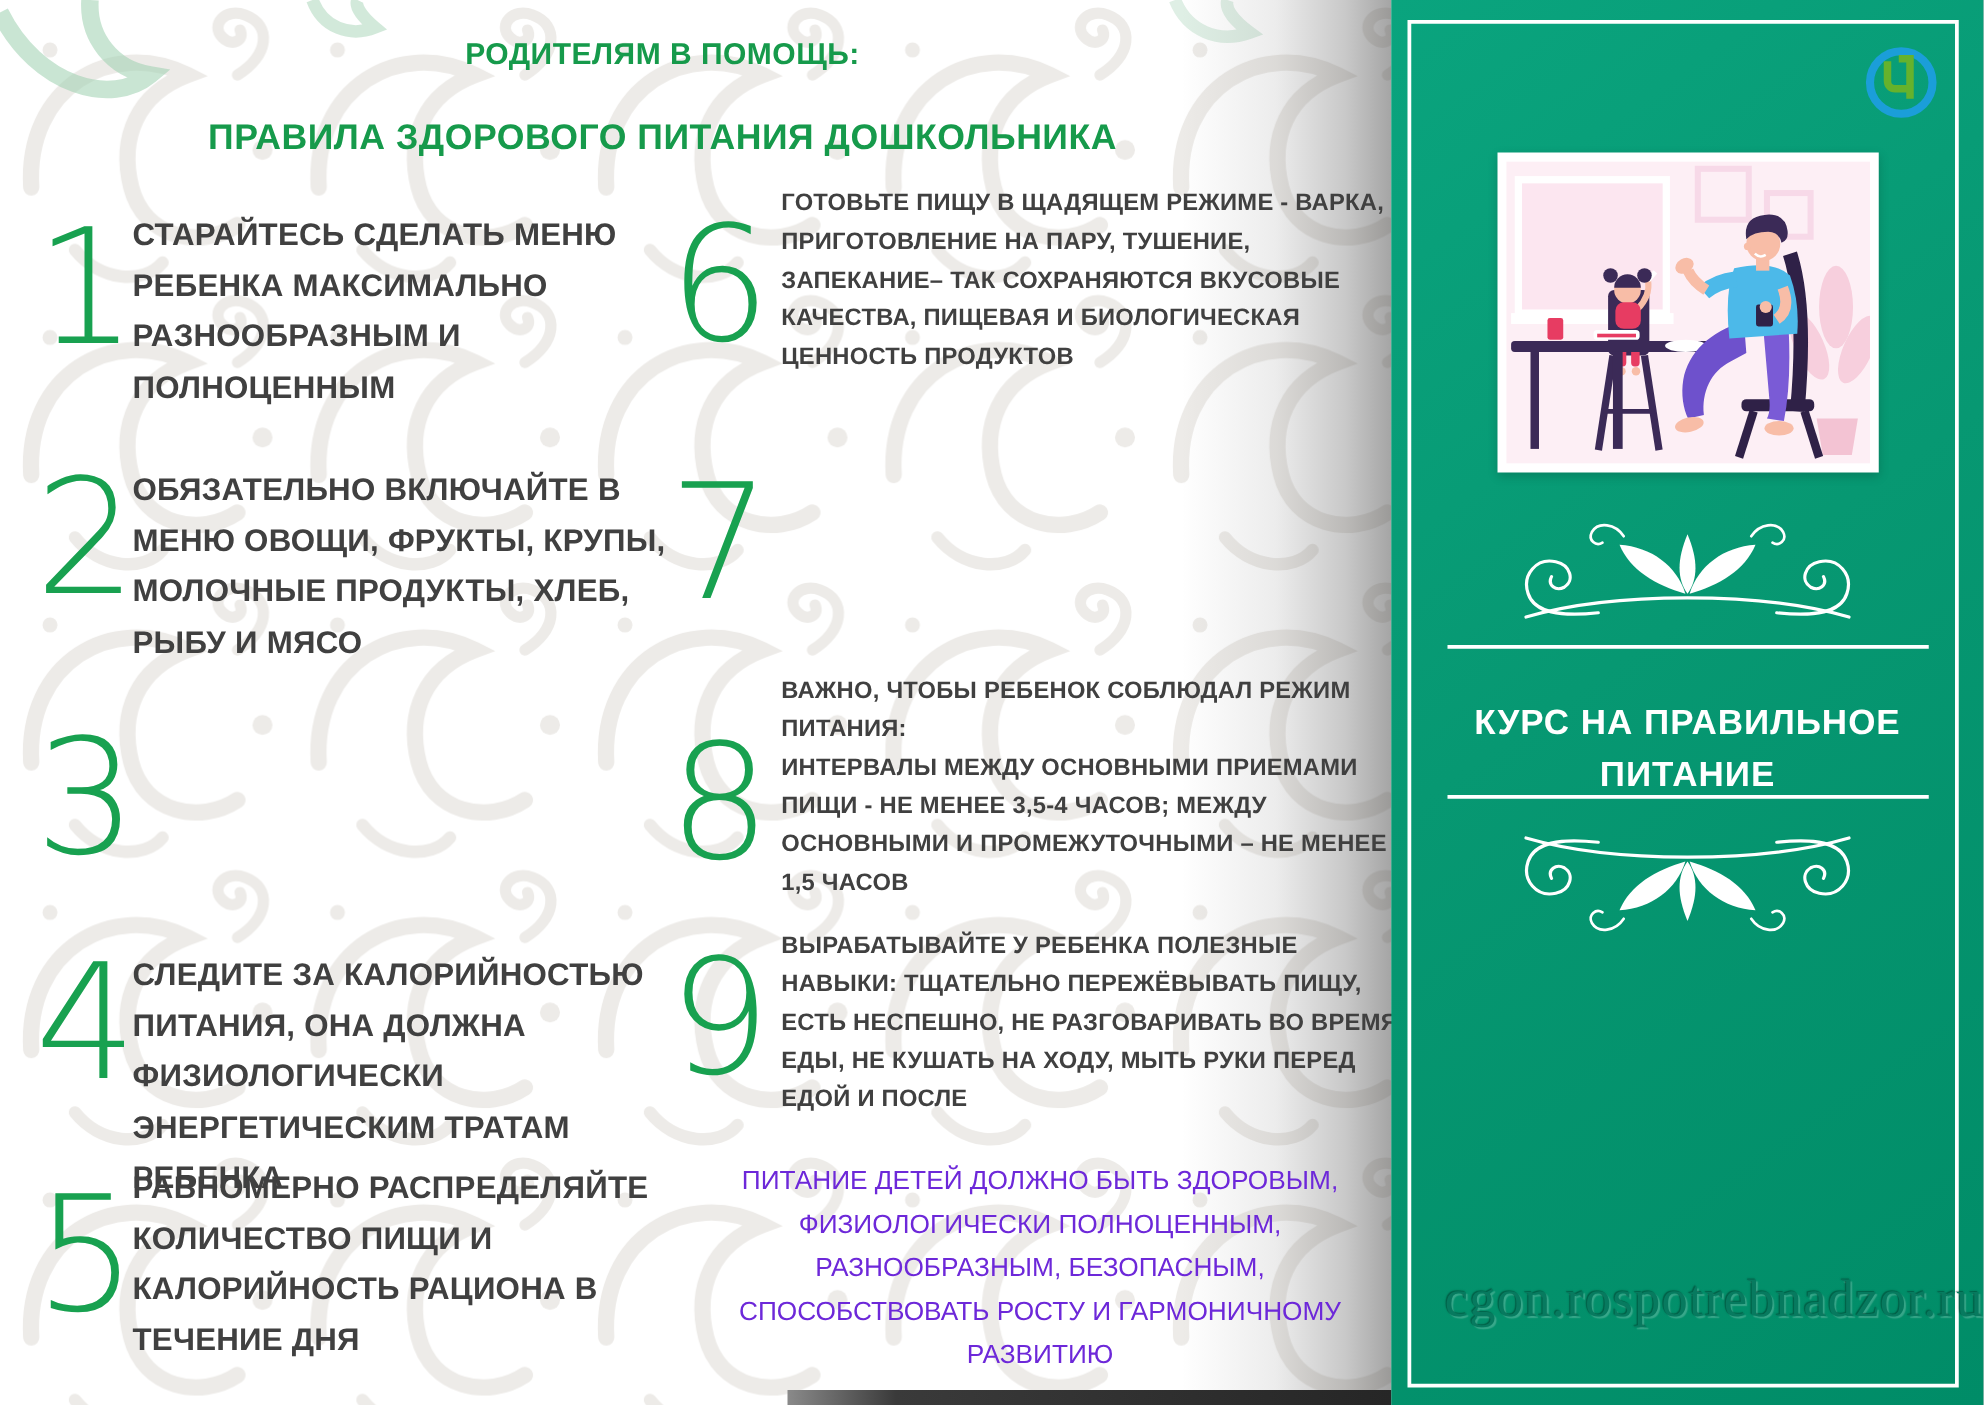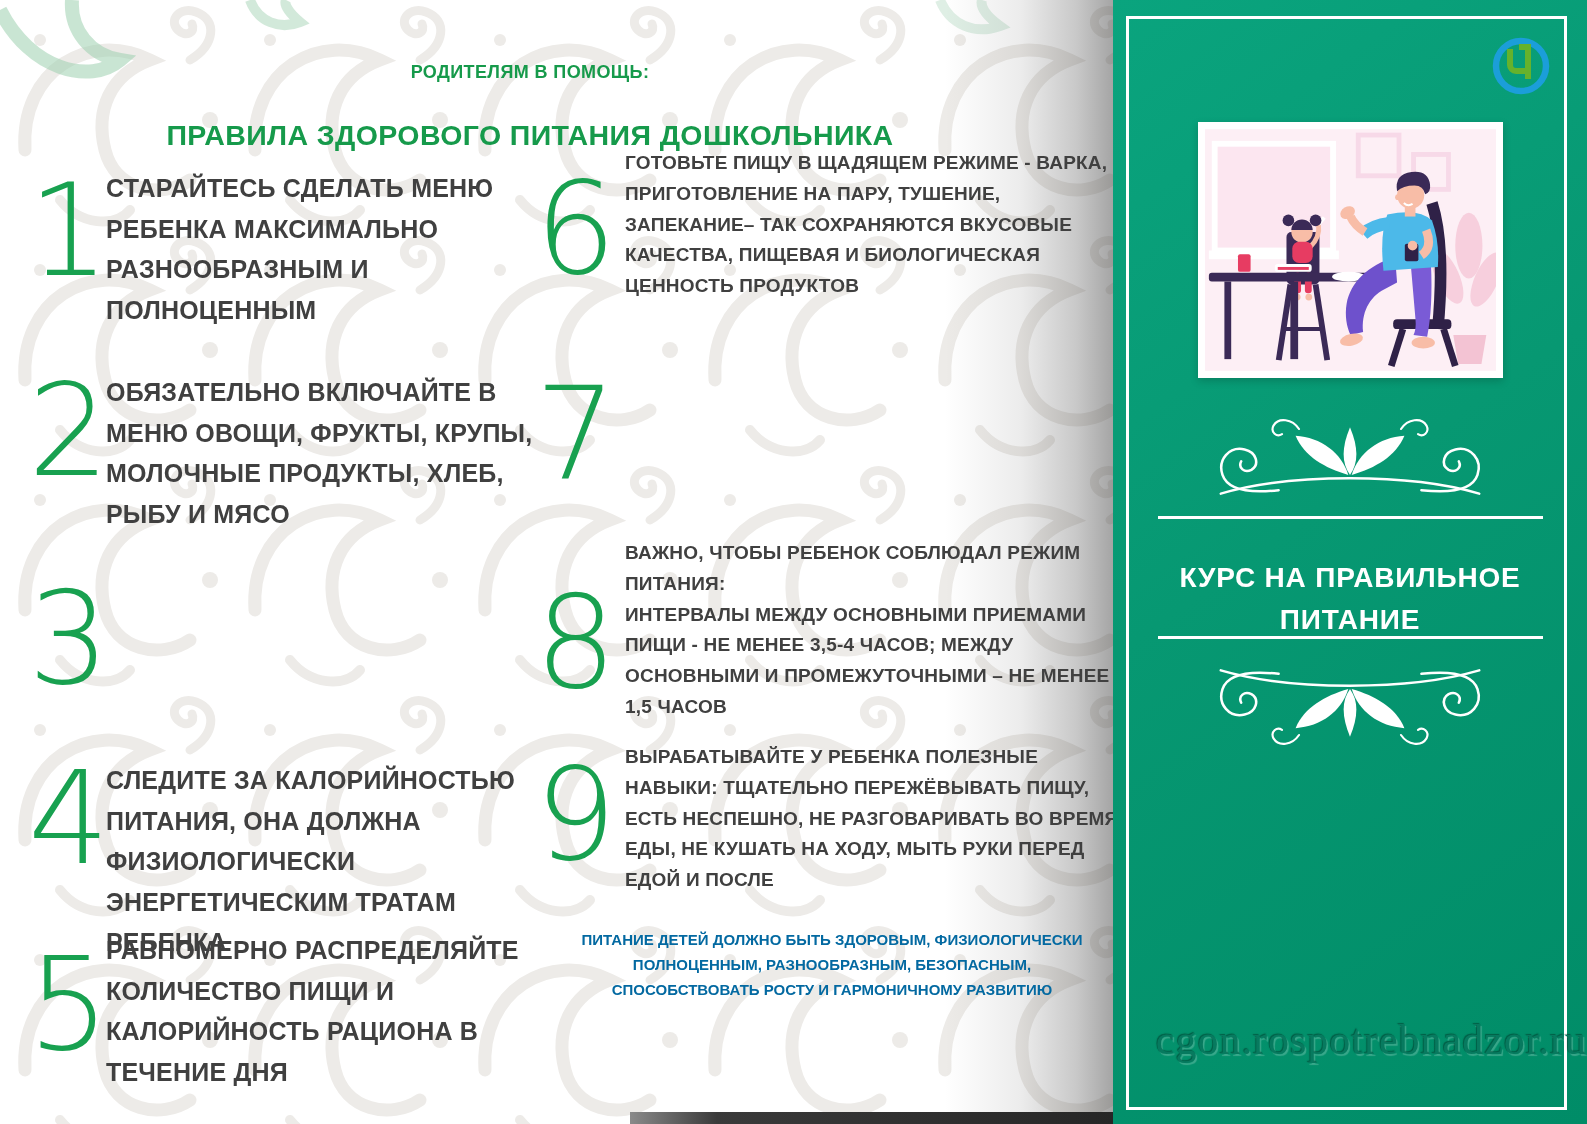--- a/index.html
+++ b/index.html
@@ -6,32 +6,32 @@
   .stage{position:relative;width:1587px;height:1124px;background:#ffffff;overflow:hidden;
          font-family:"Liberation Sans",sans-serif;}
   .damask-svg{position:absolute;left:0;top:0;}
   .shadow-band{position:absolute;top:0;left:945px;width:168px;height:1124px;
     background:linear-gradient(to right, rgba(70,70,70,0) 0%, rgba(70,70,70,0.10) 45%, rgba(60,60,60,0.28) 78%, rgba(55,55,55,0.45) 100%);}
   .bottom-bar{position:absolute;left:630px;top:1112px;width:483px;height:12px;
     background:linear-gradient(to right,#8a8a8a 0%,#3a3a3a 18%,#262626 100%);}
 
   
   .poster-header{position:absolute;left:0;top:30px;width:1060px;text-align:center;}
-  .poster-header .line{color:#169a4b;font-weight:700;font-size:18px;letter-spacing:.4px;margin-top:32px;}
+  .poster-header .line{color:#169a4b;font-weight:700;font-size:24px;letter-spacing:.4px;}
   .poster-header .line.second{margin-top:36px;font-size:28.5px;text-align:center;}
 
   .rule{position:absolute;}
   .rule .num{position:absolute;left:0;top:0;color:#18a150;
     font-family:"DejaVu Sans",sans-serif;font-weight:200;font-size:128px;line-height:.95;}
   .rule .txt{margin:0;font-weight:700;color:#404040;line-height:1.62;white-space:pre-line;letter-spacing:.2px;}
   .col1 .txt{margin-left:78px;font-size:25px;width:432px;}
   .col2 .txt{margin-left:90px;font-size:19px;width:500px;}
 
   .green-note{position:absolute;left:558px;top:928px;width:548px;margin:0;text-align:center;
-    color:#0369a1;font-weight:700;font-size:15px;line-height:1.66;white-space:pre-line;}
+    color:#6d28d9;font-weight:400;font-size:21px;line-height:1.66;white-space:pre-line;}
 
   
   .panel{position:absolute;left:1113px;top:0;width:474px;height:1124px;
     background:linear-gradient(145deg,#0aa47e 0%,#079872 45%,#008c67 100%);}
   .panel-border{position:absolute;left:13px;top:16px;right:20px;bottom:14px;border:3px solid #ffffff;}
   .logo{position:absolute;left:376px;top:34px;width:64px;height:64px;}
   .art-card{position:absolute;left:85px;top:122px;width:305px;height:256px;background:#ffffff;
     box-shadow:0 3px 8px rgba(0,0,0,.18);}
   .art-card svg{position:absolute;left:7px;top:7px;}
   .flourish{position:absolute;left:67px;width:340px;height:102px;}

